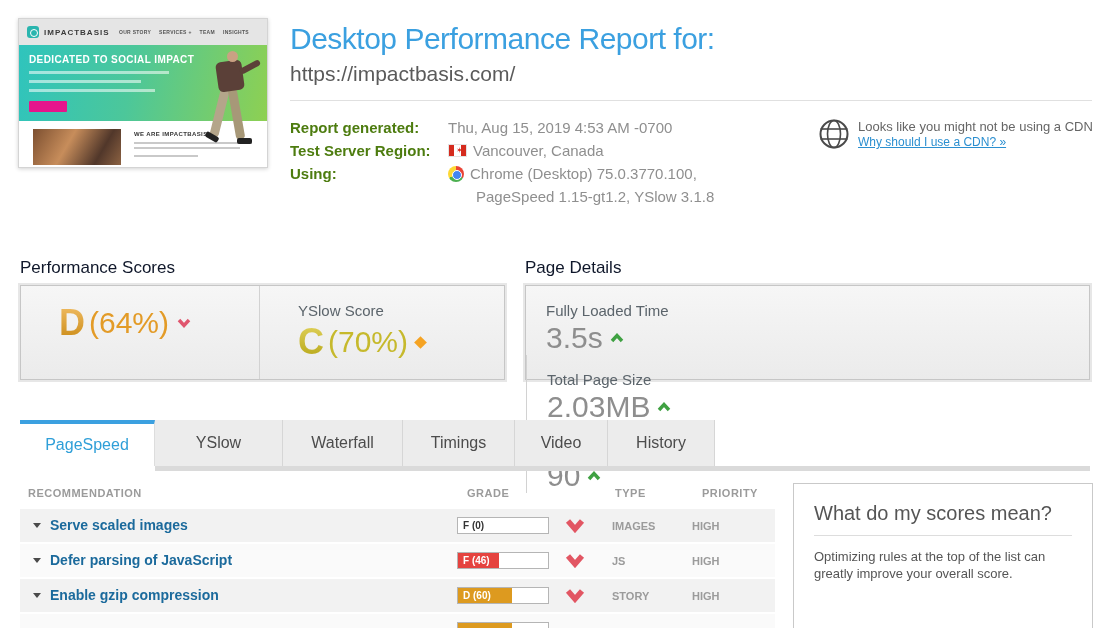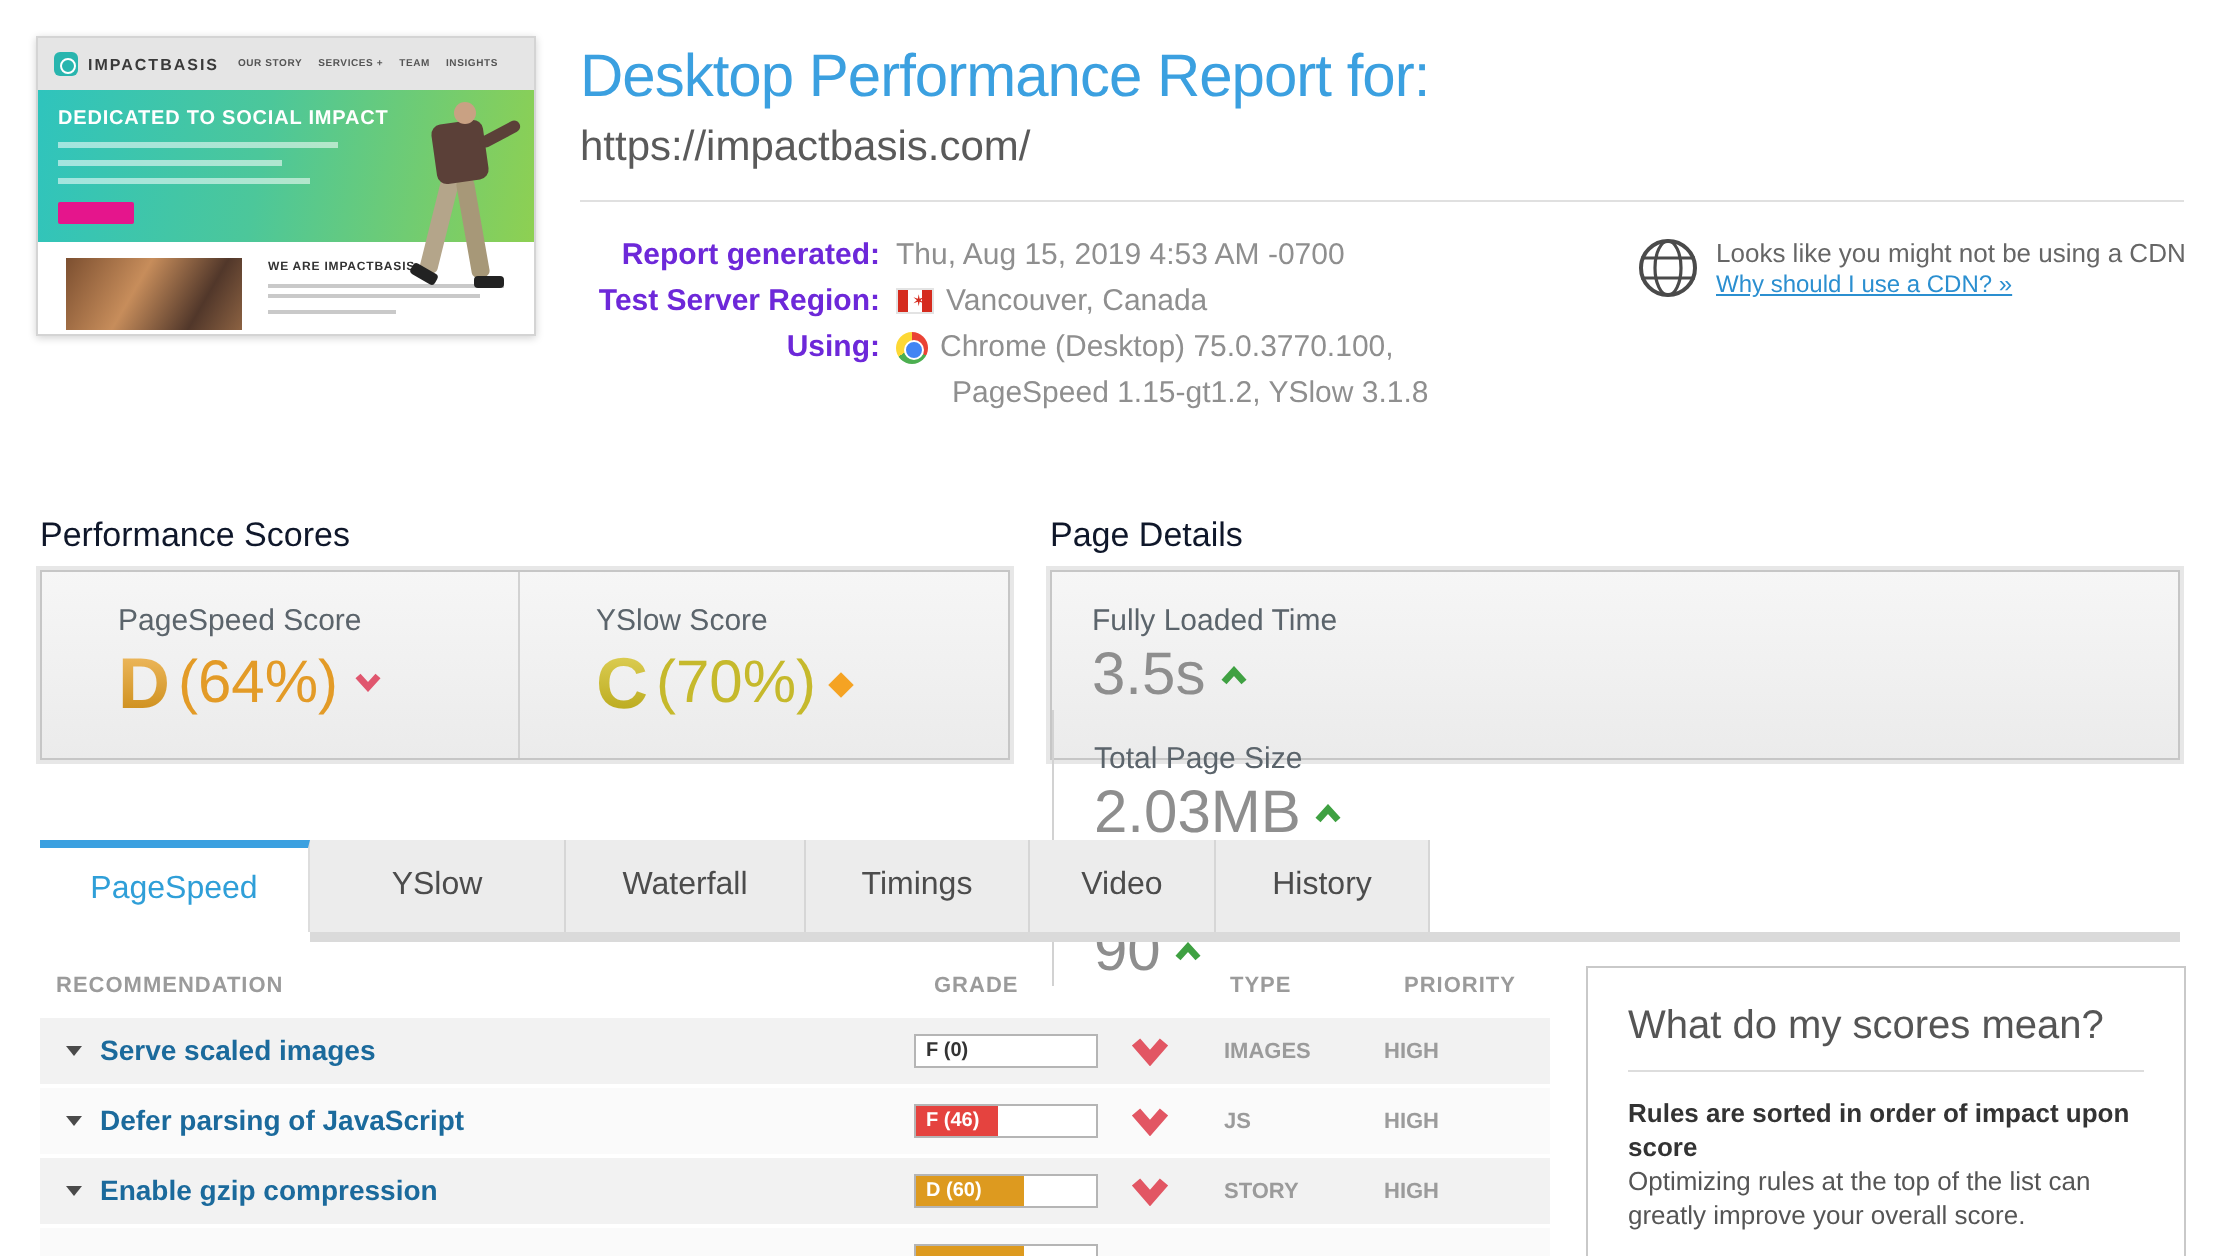--- a/index.html
+++ b/index.html
@@ -34,21 +34,21 @@
   .t-sec-title { position:absolute; left:115px; top:10px; font-size:6px; font-weight:800; color:#333; letter-spacing:.4px; }
   .t-gray { position:absolute; height:2px; background:#c9c9c9; }
 
   
   .title { position:absolute; left:290px; top:22px; font-size:30px; color:#3ba0e0; letter-spacing:-.5px; }
   .url { position:absolute; left:290px; top:62px; font-size:21px; color:#5a5a5a; }
   .hrule { position:absolute; left:290px; top:100px; width:802px; height:1px; background:#e0e0e0; }
 
   .meta { position:absolute; left:290px; top:118px; width:460px; font-size:15px; }
   .meta-row { display:flex; margin-bottom:4px; line-height:19px; }
-  .meta-label { width:150px; text-align:right; color:#6d28d9; font-weight:bold; flex:none; }
+  .meta-label { width:150px; text-align:left; color:#4d7c0f; font-weight:bold; flex:none; }
   .meta-value { margin-left:8px; color:#8f8f8f; display:flex; align-items:center; }
   .meta-indent { margin-left:186px; color:#8f8f8f; line-height:19px; }
   .flag { display:inline-block; width:19px; height:13px; position:relative; background:#fff; border:1px solid #e3e3e3; margin-right:6px; flex:none; }
   .flag::before, .flag::after { content:""; position:absolute; top:0; width:5px; height:100%; background:#d52b1e; }
   .flag::before { left:0; } .flag::after { right:0; }
   .leaf { position:absolute; left:7px; top:2px; font-size:8px; color:#d52b1e; line-height:8px; }
   .chrome { display:inline-block; width:16px; height:16px; border-radius:50%; margin-right:6px; flex:none; position:relative;
             background:conic-gradient(from 0deg,#ea4335 0 33%,#4caf50 33% 66%,#fdd835 66% 100%); }
   .chrome::after { content:""; position:absolute; left:4px; top:4px; width:8px; height:8px; background:#4285f4; border:1.5px solid #fff; border-radius:50%; }
 
@@ -182,21 +182,20 @@
     </svg>
     <div>
       <div class="cdn-text">Looks like you might not be using a CDN</div>
       <div class="cdn-link">Why should I use a CDN? »</div>
     </div>
   </div>
 
   <div class="sec-head" style="left:20px;top:258px;">Performance Scores</div>
   <div class="card" style="left:20px;width:485px;">
     <div class="card-col" style="width:238px;">
-      <div class="card-label">PageSpeed Score</div>
       <div class="score-line">
         <span class="grade-letter">D</span>
         <span class="grade-pct pct-orange">(64%)</span>
         <span class="ind">
           <svg width="14" height="10" viewBox="0 0 14 10">
               <path d="M2 2 L7 7.5 L12 2" fill="none" stroke="#e0566e" stroke-width="3.4"></path>
             </svg>
         </span>
       </div>
     </div>
@@ -310,17 +309,16 @@
     <div class="row">
       <div class="gradebar">
         <div class="gradefill" style="width: 60%; background: rgb(221, 154, 31);"></div>
       </div>
     </div>
   </div>
 
   <div class="panel">
     <h2>What do my scores mean?</h2>
     <div class="p-rule"></div>
-    <div class="p-bold">Rules are sorted in order of impact upon score</div>
     <div class="p-body">Optimizing rules at the top of the list can greatly improve your overall score.</div>
   </div>
 
 </div>
 
 </body></html>

